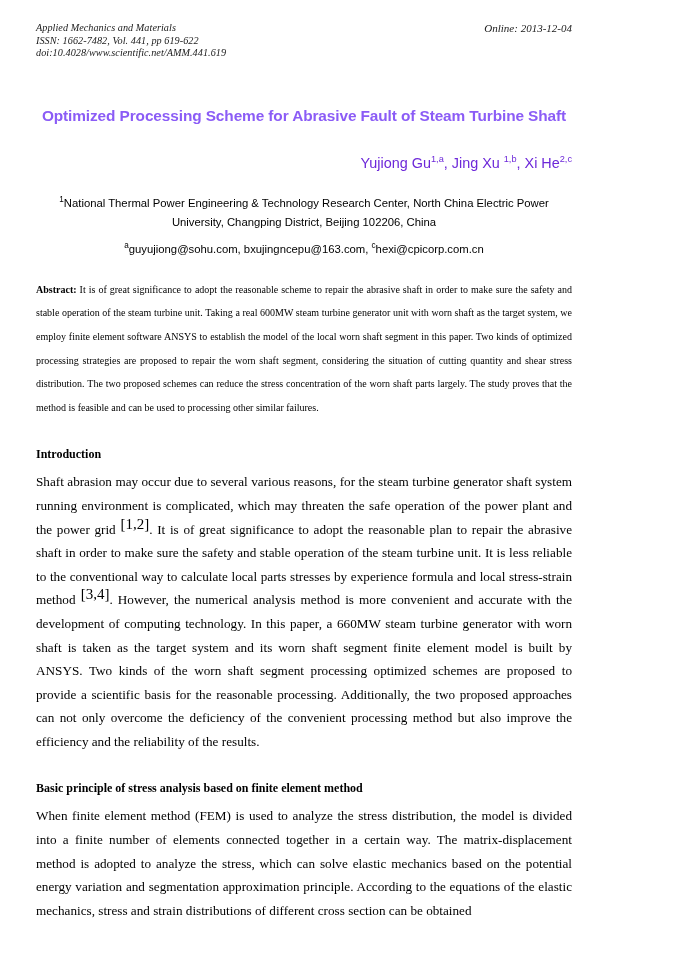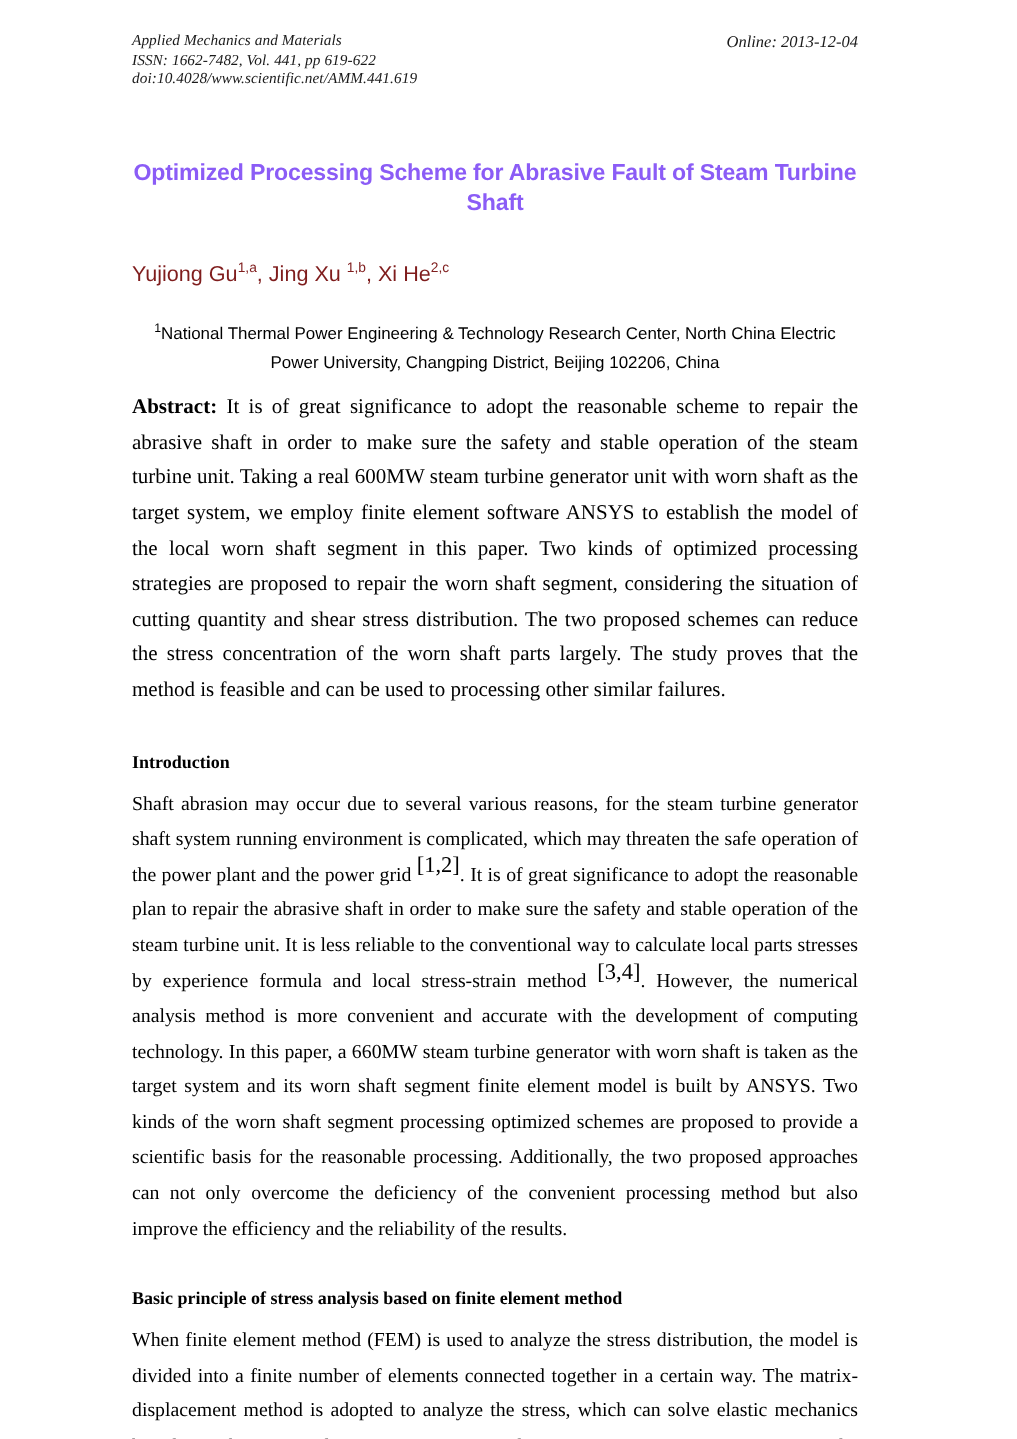--- a/index.html
+++ b/index.html
@@ -15,21 +15,21 @@
     font-family: "Liberation Serif", "DejaVu Serif", serif;
     color: #000000;
     -webkit-font-smoothing: antialiased;
   }
 
   .page {
     position: relative;
     width: 624px;
     height: 959px;
     box-sizing: border-box;
-    padding: 22px 52px 0 88px;
+    padding: 22px 52px 0 36px;
   }
 
   
   .journal-header {
     position: relative;
     font-family: "Liberation Serif", "DejaVu Serif", serif;
     font-style: italic;
     font-size: 10.2px;
     line-height: 12.6px;
     color: #1a1a1a;
@@ -60,25 +60,25 @@
     font-weight: bold;
     font-size: 15.4px;
     line-height: 20px;
     letter-spacing: -0.1px;
     color: #8b5cf6;
   }
 
   
   .authors {
     margin-top: 28px;
-    text-align: left;
+    text-align: right;
     font-family: "Liberation Sans", "DejaVu Sans", sans-serif;
     font-size: 14.4px;
     line-height: 19px;
-    color: #7f1d1d;
+    color: #6d28d9;
   }
   .authors sup {
     font-size: 9.2px;
     vertical-align: super;
     line-height: 0;
   }
 
   
   .affiliations {
     margin-top: 21px;
@@ -107,21 +107,22 @@
     font-size: 11.4px;
     line-height: 16px;
     color: #000;
   }
   .keywords .kw-label {
     font-weight: bold;
   }
 
   
   .abstract {
-    font-size: 14px;
+    margin-top: 19px;
+    font-size: 10px;
     line-height: 23.6px;
     text-align: justify;
     text-justify: inter-word;
     color: #000;
   }
   .abstract .ab-label {
     font-weight: bold;
   }
 
   
@@ -162,20 +163,21 @@
   </div>
 
   <h1 class="paper-title">Optimized Processing Scheme for Abrasive Fault of Steam Turbine Shaft</h1>
 
   <div class="authors">
     <span><span>Yujiong Gu</span><sup>1,a</sup><span>, </span></span><span><span>Jing Xu </span><sup>1,b</sup><span>, </span></span><span><span>Xi He</span><sup>2,c</sup></span>
   </div>
 
   <div class="affiliations">
     <div class="affil a1"><sup>1</sup><span>National Thermal Power Engineering &amp; Technology Research Center, North China Electric Power University, Changping District, Beijing 102206, China</span></div>
+    <div class="affil a3"><sup>a</sup><span>guyujiong@sohu.com, bxujingncepu@163.com, </span><sup>c</sup><span>hexi@cpicorp.com.cn</span></div>
   </div>
 
 
   <div class="abstract"><span class="ab-label">Abstract:</span><span> It is of great significance to adopt the reasonable scheme to repair the abrasive shaft in order to make sure the safety and stable operation of the steam turbine unit. Taking a real 600MW steam turbine generator unit with worn shaft as the target system, we employ finite element software ANSYS to establish the model of the local worn shaft segment in this paper. Two kinds of optimized processing strategies are proposed to repair the worn shaft segment, considering the situation of cutting quantity and shear stress distribution. The two proposed schemes can reduce the stress concentration of the worn shaft parts largely. The study proves that the method is feasible and can be used to processing other similar failures.</span></div>
 
   <h2 class="section-heading">Introduction</h2>
   <p class="body-par"><span>Shaft abrasion may occur due to several various reasons, for the steam turbine generator shaft system running environment is complicated, which may threaten the safe operation of the power plant and the power grid </span><sup class="refmark">[1,2]</sup><span>. It is of great significance to adopt the reasonable plan to repair the abrasive shaft in order to make sure the safety and stable operation of the steam turbine unit. It is less reliable to the conventional way to calculate local parts stresses by experience formula and local stress-strain method </span><sup class="refmark">[3,4]</sup><span>. However, the numerical analysis method is more convenient and accurate with the development of computing technology. In this paper, a 660MW steam turbine generator with worn shaft is taken as the target system and its worn shaft segment finite element model is built by ANSYS. Two kinds of the worn shaft segment processing optimized schemes are proposed to provide a scientific basis for the reasonable processing. Additionally, the two proposed approaches can not only overcome the deficiency of the convenient processing method but also improve the efficiency and the reliability of the results.</span></p>
 
   <h2 class="section-heading">Basic principle of stress analysis based on finite element method</h2>
   <p class="body-par"><span>When finite element method (FEM) is used to analyze the stress distribution, the model is divided into a finite number of elements connected together in a certain way. The matrix-displacement method is adopted to analyze the stress, which can solve elastic mechanics based on the potential energy variation and segmentation approximation principle. According to the equations of the elastic mechanics, stress and strain distributions of different cross section can be obtained </span></p>

